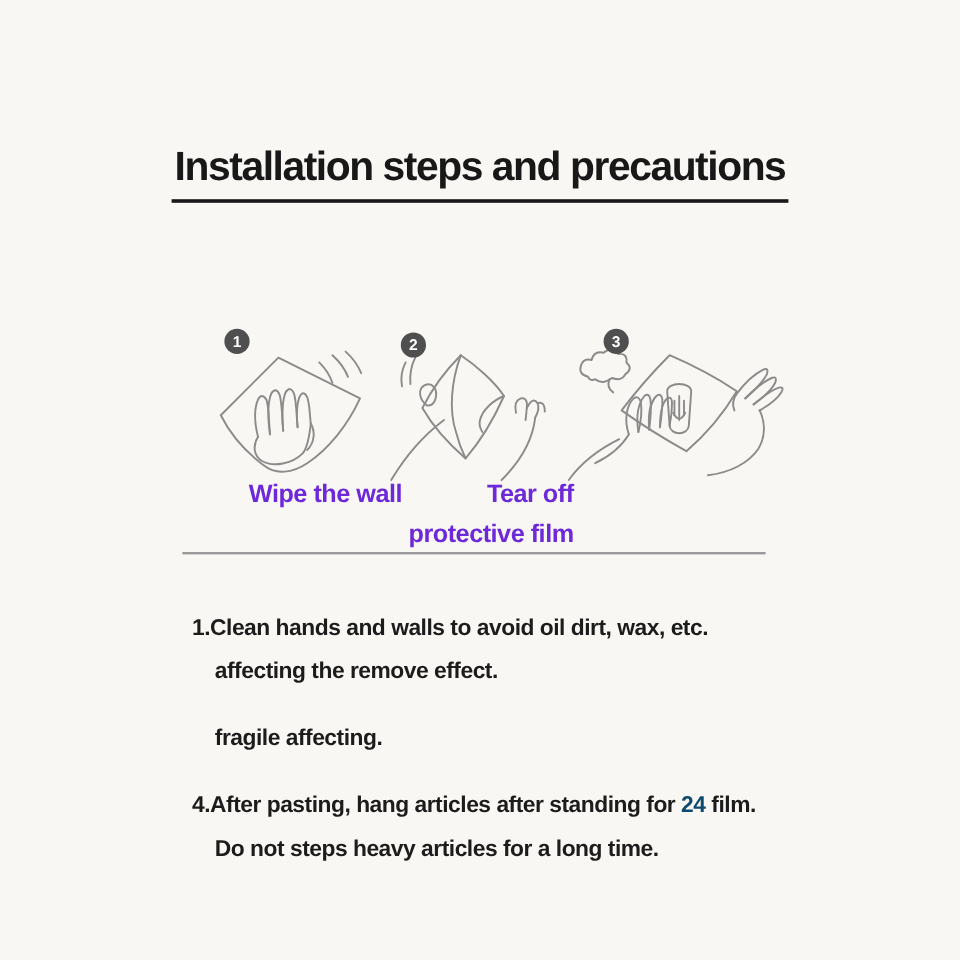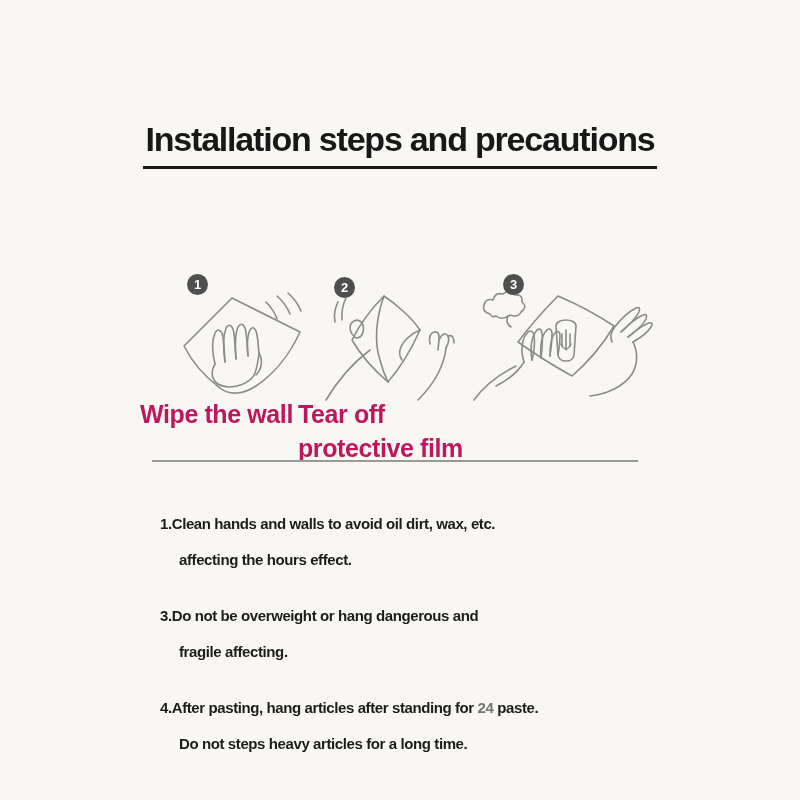--- a/index.html
+++ b/index.html
@@ -27,33 +27,33 @@
   }
   .step-1 .badge { left:27px; top:2px; }
   .step-2 .badge { left:16px; top:5px; }
   .step-3 .badge { left:40px; top:2px; }
   .sketch { position:absolute; }
   .step-1 .sketch { left:10px; top:18px; }
   .step-2 .sketch { left:0px;  top:14px; }
   .step-3 .sketch { left:0px;  top:12px; }
   .sketch path { fill:none; stroke:#8b8b8b; stroke-width:1.6; stroke-linecap:round; stroke-linejoin:round; }
   .step-label {
-    position:absolute; left:-20px; right:-20px; text-align:left;
-    font-size:25px; font-weight:700; letter-spacing:-0.4px; color:#be185d; white-space:nowrap;
+    position:absolute; left:-20px; right:-20px; text-align:right;
+    font-size:21px; font-weight:700; letter-spacing:-0.4px; color:#6d28d9; white-space:nowrap;
   }
   .label-row1 { top:128px; }
   .label-row2 { top:162px; }
   
   .divider { position:absolute; left:152px; top:416px; width:486px; height:2px; background:#9a9a9a; }
   
   .precautions { position:absolute; left:160px; top:462px; width:560px; }
-  .p-item { margin-bottom:20px; font-size:15px; line-height:36px; font-weight:700; letter-spacing:-0.4px; color:#1c1c1c; }
+  .p-item { margin-bottom:20px; font-size:19px; line-height:36px; font-weight:700; letter-spacing:-0.4px; color:#1c1c1c; }
   .p-line { white-space:nowrap; }
   .p-line.indent { padding-left:19px; }
-  .hl { color:#737373; }
+  .hl { color:#0c4a6e; }
 </style>
 </head>
 <body>
 
 <div class="page">
 
   <div class="title-wrap">
     <span class="title">Installation steps and precautions</span>
   </div>
 
@@ -117,28 +117,27 @@
       <path d="M167,58 C172,68 172,80 166,90 C158,102 142,110 124,112"></path>
     </svg>
   </div>
 
   <div class="divider"></div>
 
   <div class="precautions">
 
     <div class="p-item">
       <div class="p-line"><span>1.</span><span>Clean hands and walls to avoid oil dirt, wax, etc.</span></div>
-      <div class="p-line indent">affecting the hours effect.</div>
+      <div class="p-line indent">affecting the remove effect.</div>
     </div>
 
 
     <div class="p-item">
-      <div class="p-line"><span>3.</span><span>Do not be overweight or hang dangerous and</span></div>
       <div class="p-line indent">fragile affecting.</div>
     </div>
 
     <div class="p-item">
-      <div class="p-line"><span>4.</span><span>After pasting, hang articles after standing for </span><span class="hl">24</span><span> paste.</span></div>
+      <div class="p-line"><span>4.</span><span>After pasting, hang articles after standing for </span><span class="hl">24</span><span> film.</span></div>
       <div class="p-line indent">Do not steps heavy articles for a long time.</div>
     </div>
 
   </div>
 </div>
 
 </body></html>

